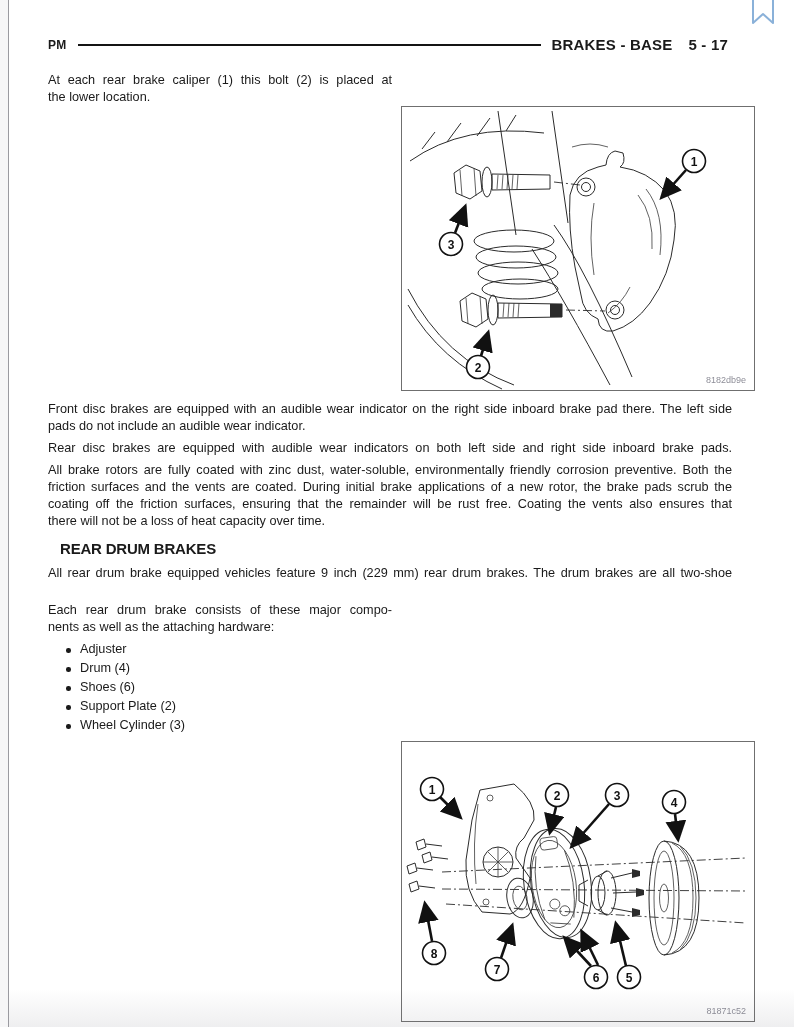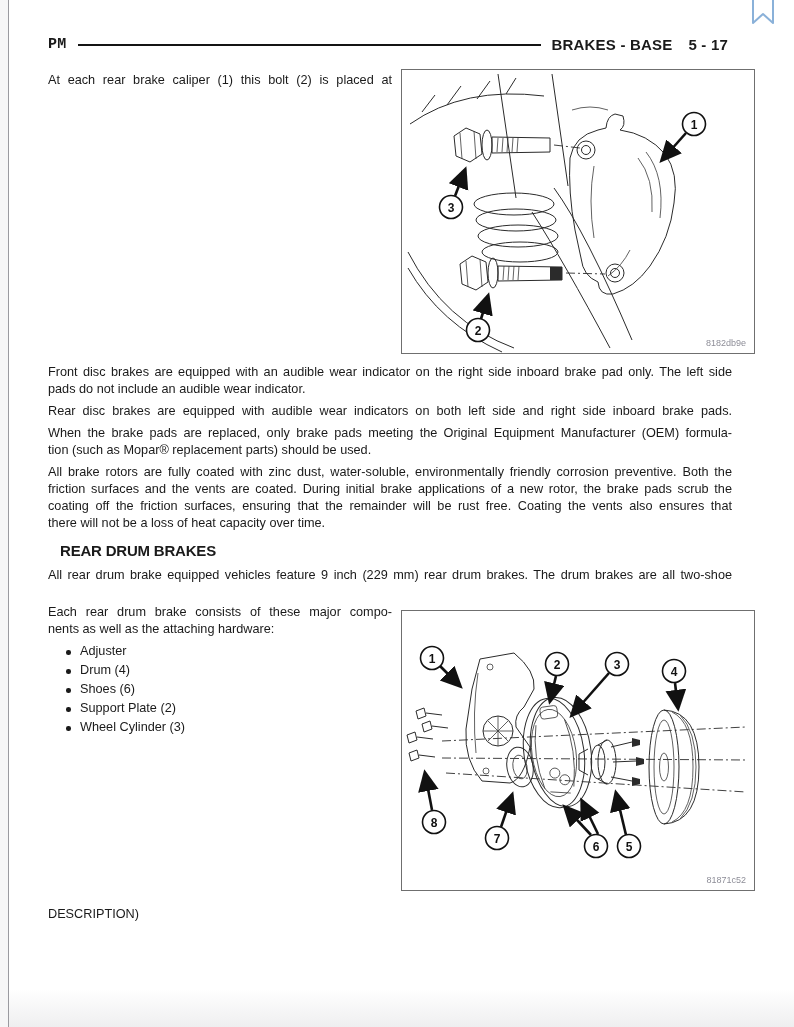--- a/index.html
+++ b/index.html
@@ -9,26 +9,26 @@
   }
   .left-strip{position:absolute;left:0;top:0;width:8px;height:1027px;background:#f6f6f7;}
   .left-edge-line{position:absolute;left:8px;top:0;width:1px;height:1027px;background:#9a9aa0;}
   .bottom-fade{position:absolute;left:9px;right:0;bottom:0;height:38px;
     background:linear-gradient(to bottom, rgba(120,120,130,0) 0%, rgba(120,120,130,0.12) 100%);}
   .bookmark{position:absolute;left:751px;top:-3px;width:24px;height:30px;}
 
   .content{position:absolute;left:48px;top:0;width:707px;}
 
   .pagehead{display:flex;align-items:center;margin-top:36px;height:17px;width:680px;}
-  .pagehead .pm{font-weight:bold;font-size:15px;letter-spacing:0.2px;font-family:Liberation Mono, monospace;}
+  .pagehead .pm{font-weight:bold;font-size:12px;letter-spacing:0.2px;}
   .pagehead .rule{flex:1;height:2px;background:#141414;margin:0 10px 0 12px;}
   .pagehead .sect{font-weight:bold;font-size:15px;letter-spacing:0.2px;}
   .pagehead .pageno{font-weight:bold;font-size:15px;margin-left:16px;letter-spacing:0.2px;}
 
-  .row{display:flex;align-items:flex-start;}
+  .row{display:flex;align-items:flex-start;flex-direction:column;}
   .row1{margin-top:16px;}
   .row2{margin-top:20px;justify-content:center;}
   .coltext{width:350px;}
   .figbox{width:352px;border:1px solid #6f6f6f;background:#fff;margin-left:auto;position:relative;}
   .fig1{height:283px;}
   .fig2{height:279px;margin-top:6px;}
 
   .para{font-size:12.7px;line-height:17px;}
   .para .ln{white-space:normal;}
   .para .ln.j{text-align:justify;text-align-last:justify;}
@@ -72,20 +72,21 @@
       <span class="pm">PM</span>
       <span class="rule"></span>
       <span class="sect">BRAKES - BASE</span>
       <span class="pageno">5 - 17</span>
     </div>
 
     <div class="row row1">
       <div class="coltext">
         <div class="para colw intro">
             <div class="ln j">At each rear brake caliper (1) this bolt (2) is placed at</div>
+            <div class="ln">the lower location.</div>
           </div>
       </div>
 
       <div class="figbox fig1">
         <svg class="figsvg" viewBox="0 0 352 283">
           <g>
             <path class="art" d="M8,54 Q62,16 142,26"></path>
             <path class="art" d="M20,42 L33,25 M45,35 L59,16 M75,29 L88,11 M104,24 L114,8"></path>
             <path class="art" d="M96,4 L114,128"></path>
             <path class="art" d="M150,4 L166,116"></path>
@@ -153,29 +154,25 @@
             <marker id="ah1" markerWidth="10" markerHeight="9" refX="7" refY="4" orient="auto">
               <path d="M0,0 L8.5,4 L0,8 Z" fill="#111"></path>
             </marker>
           </defs>
         </svg>
       </div>
     </div>
 
     <div class="bodyblock">
       <div class="para fullw">
-          <div class="ln j">Front disc brakes are equipped with an audible wear indicator on the right side inboard brake pad only. The left side</div>
+          <div class="ln j">Front disc brakes are equipped with an audible wear indicator on the right side inboard brake pad there. The left side</div>
           <div class="ln">pads do not include an audible wear indicator.</div>
         </div>
       <div class="para fullw">
           <div class="ln j">Rear disc brakes are equipped with audible wear indicators on both left side and right side inboard brake pads.</div>
-        </div>
-      <div class="para fullw">
-          <div class="ln j">When the brake pads are replaced, only brake pads meeting the Original Equipment Manufacturer (OEM) formula-</div>
-          <div class="ln">tion (such as Mopar® replacement parts) should be used.</div>
         </div>
       <div class="para fullw">
           <div class="ln j">All brake rotors are fully coated with zinc dust, water-soluble, environmentally friendly corrosion preventive. Both the</div>
           <div class="ln j">friction surfaces and the vents are coated. During initial brake applications of a new rotor, the brake pads scrub the</div>
           <div class="ln j">coating off the friction surfaces, ensuring that the remainder will be rust free. Coating the vents also ensures that</div>
           <div class="ln">there will not be a loss of heat capacity over time.</div>
         </div>
     </div>
 
     <h2 class="sechead">REAR DRUM BRAKES</h2>

